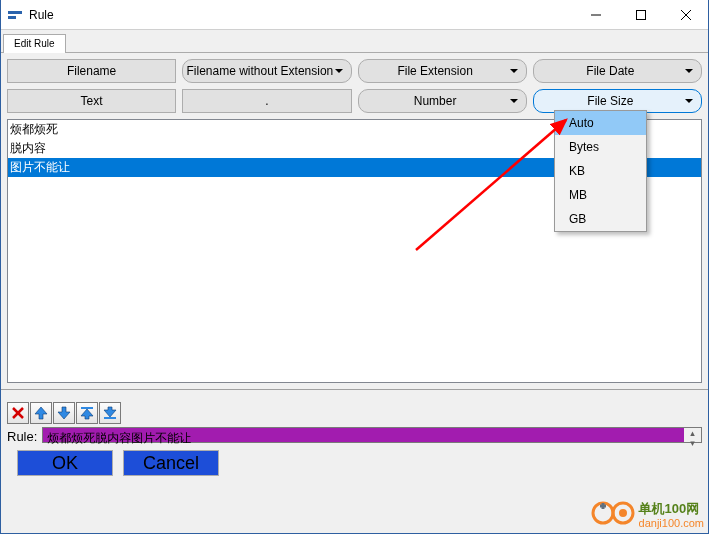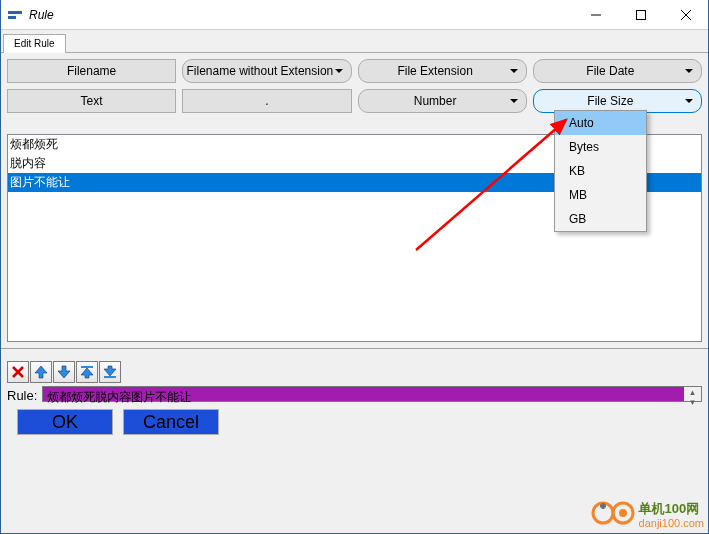--- a/index.html
+++ b/index.html
@@ -1,32 +1,32 @@
 <!DOCTYPE html>
 <html><head>
 <meta charset="utf-8">
 <style>
   * { box-sizing: border-box; margin: 0; padding: 0; font-family: "Segoe UI", Tahoma, sans-serif; font-size: 12px; }
   body { background: #dadada; width: 709px; height: 534px; position: relative; overflow: hidden; border: 1px solid #2e5fa1; border-top: none; }
   .titlebar { height: 30px; background: #fff; display: flex; align-items: center; border-bottom: 1px solid #d0d0d0; }
   .titlebar .app-icon { width: 16px; height: 16px; margin: 0 6px; }
-  .titlebar .title-text { flex: 1; font-size: 12px; font-style: italic; }
+  .titlebar .title-text { flex: 1; font-size: 12px; }
   .win-controls { display: flex; height: 100%; }
   .win-btn { width: 45px; display: flex; align-items: center; justify-content: center; }
   .win-btn svg { stroke: #000; stroke-width: 1; fill: none; }
   .client { background: #f0f0f0; position: relative; height: 503px; }
   .tabrow { height: 22px; display: flex; align-items: flex-end; padding-left: 2px; background: #f0f0f0; }
   .tab { border: 1px solid #ababab; border-bottom: none; background: #fff; padding: 3px 10px 4px; font-size: 10px; position: relative; top: 1px; }
   .page { border-top: 1px solid #ababab; background: #f0f0f0; padding: 6px; }
   .btn-grid { display: grid; grid-template-columns: repeat(4, 1fr); gap: 6px; }
   .rule-btn { height: 24px; border: 1px solid #adadad; background: #e1e1e1; display: flex; align-items: center; justify-content: center; position: relative; font-size: 12px; }
   .rule-btn.drop { padding-right: 14px; border-radius: 10px; }
   .rule-btn.drop .arrow { position: absolute; right: 8px; top: 50%; transform: translateY(-50%); width: 0; height: 0; border-left: 4px solid transparent; border-right: 4px solid transparent; border-top: 4px solid #000; }
   .rule-btn.active { border: 1px solid #0078d7; background: #e5f1fb; }
-  .listing { margin-top: 21px; height: 208px; background: #fff; border: 1px solid #828790; font-size: 15px; line-height: 19px; overflow: hidden; }
+  .listing { margin-top: 6px; height: 264px; background: #fff; border: 1px solid #828790; font-size: 15px; line-height: 19px; overflow: hidden; }
   .listing .row { padding: 0 2px; }
   .listing .row.selected { background: #0078d7; color: #fff; }
   .bottom-panel { background: #f0f0f0; padding: 12px 6px 6px; border-top: 1px solid #a0a0a0; }
   .icon-toolbar { display: flex; gap: 1px; margin-bottom: 3px; }
   .icon-btn { width: 22px; height: 22px; border: 1px solid #7a7a7a; background: linear-gradient(#fdfdfd,#e4e4e4); display: flex; align-items: center; justify-content: center; }
   .rule-line { display: flex; align-items: flex-start; gap: 5px; margin-bottom: 6px; }
   .rule-label { font-size: 13px; padding-top: 2px; }
   .rule-input { flex: 1; height: 16px; border: 1px solid #7a7a7a; background: #a21caf; padding: 2px 4px; font-size: 12px; position: relative; }
   .rule-input .scroll { position: absolute; right: 0; top: 0; bottom: 0; width: 17px; background: #f0f0f0; display: flex; flex-direction: column; justify-content: space-between; }
   .rule-input .scroll .ar { height: 17px; display: flex; align-items: center; justify-content: center; color: #606060; font-size: 9px; }

